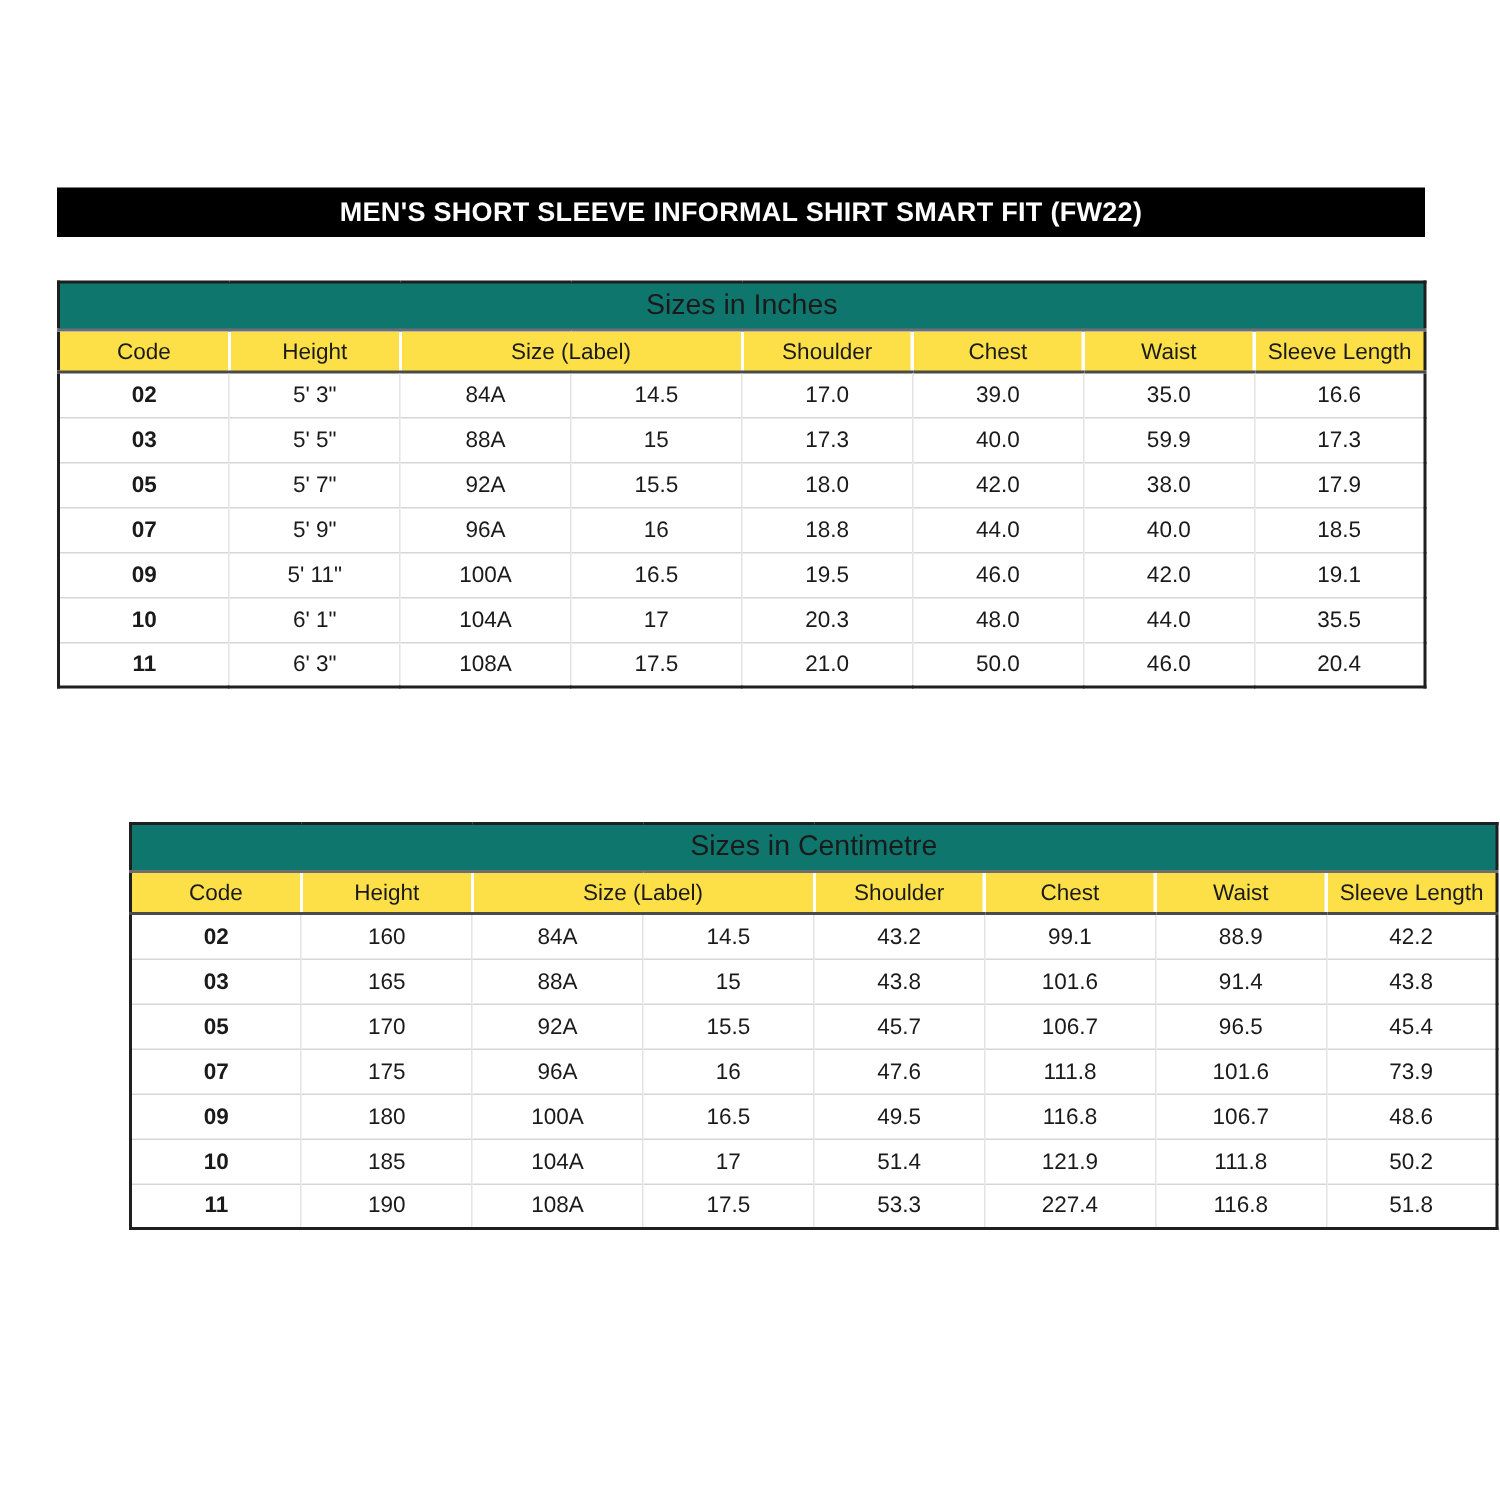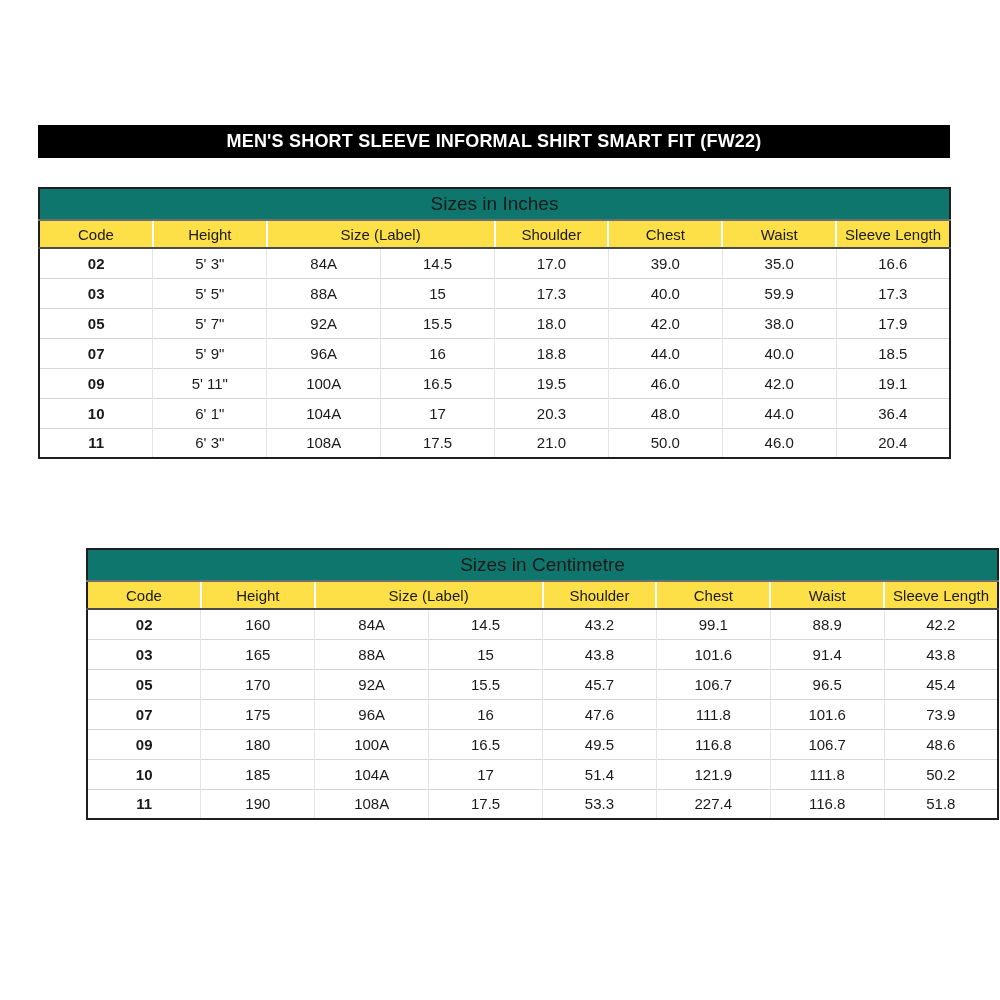--- a/index.html
+++ b/index.html
@@ -151,21 +151,21 @@
           <td>19.1</td>
         </tr>
         <tr>
           <td>10</td>
           <td>6' 1"</td>
           <td>104A</td>
           <td>17</td>
           <td>20.3</td>
           <td>48.0</td>
           <td>44.0</td>
-          <td>36.4</td>
+          <td>35.5</td>
         </tr>
         <tr>
           <td>11</td>
           <td>6' 3"</td>
           <td>108A</td>
           <td>17.5</td>
           <td>21.0</td>
           <td>50.0</td>
           <td>46.0</td>
           <td>20.4</td>

